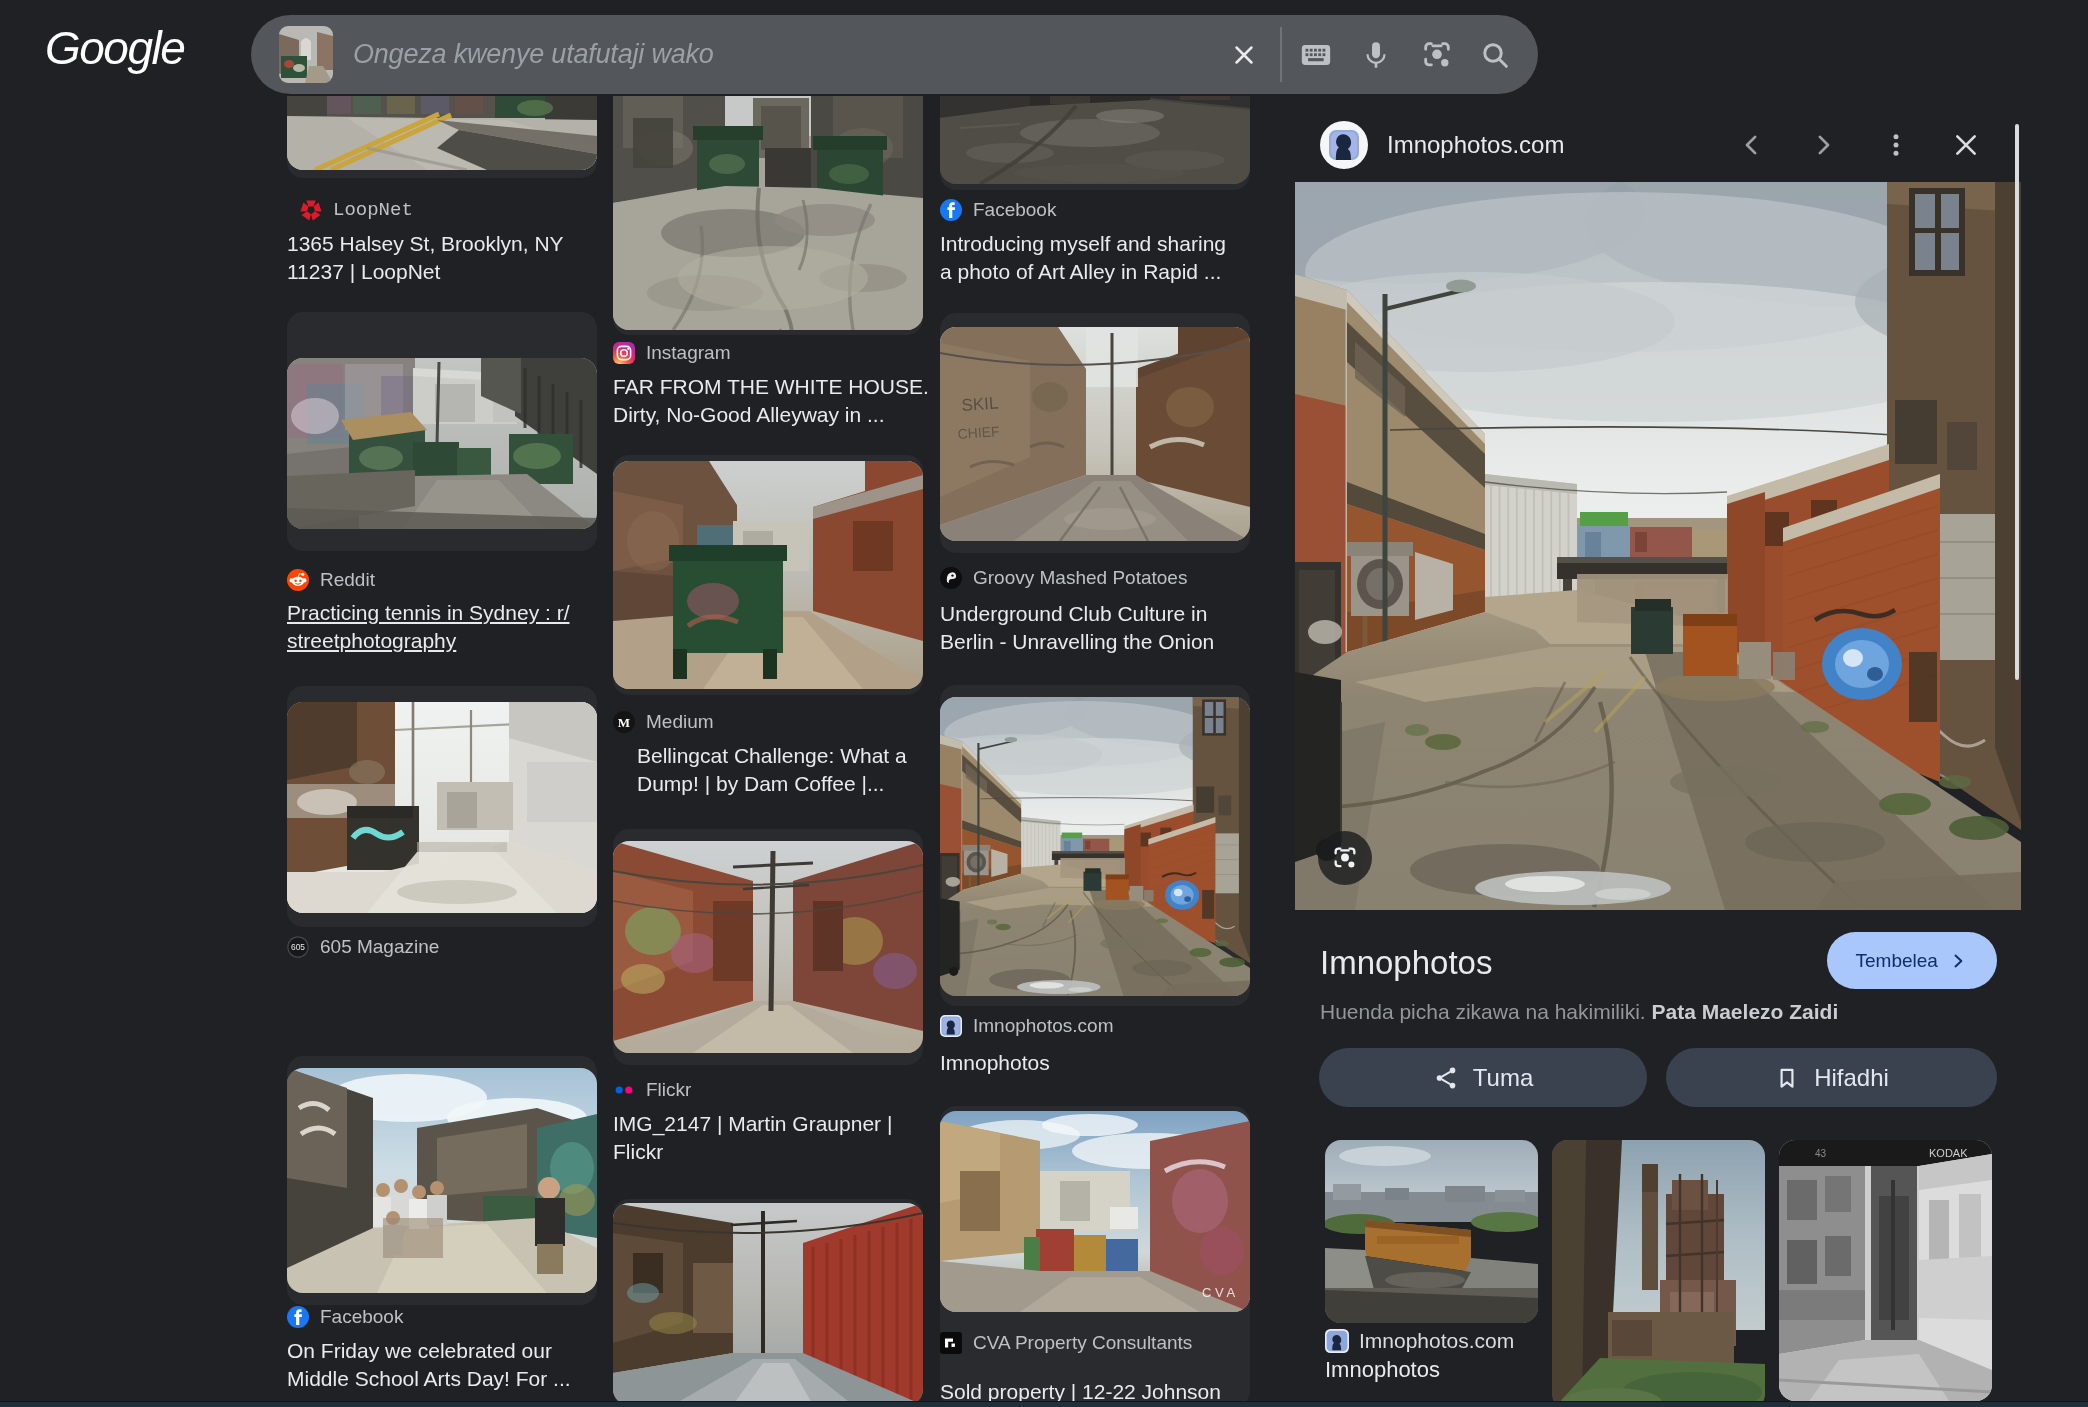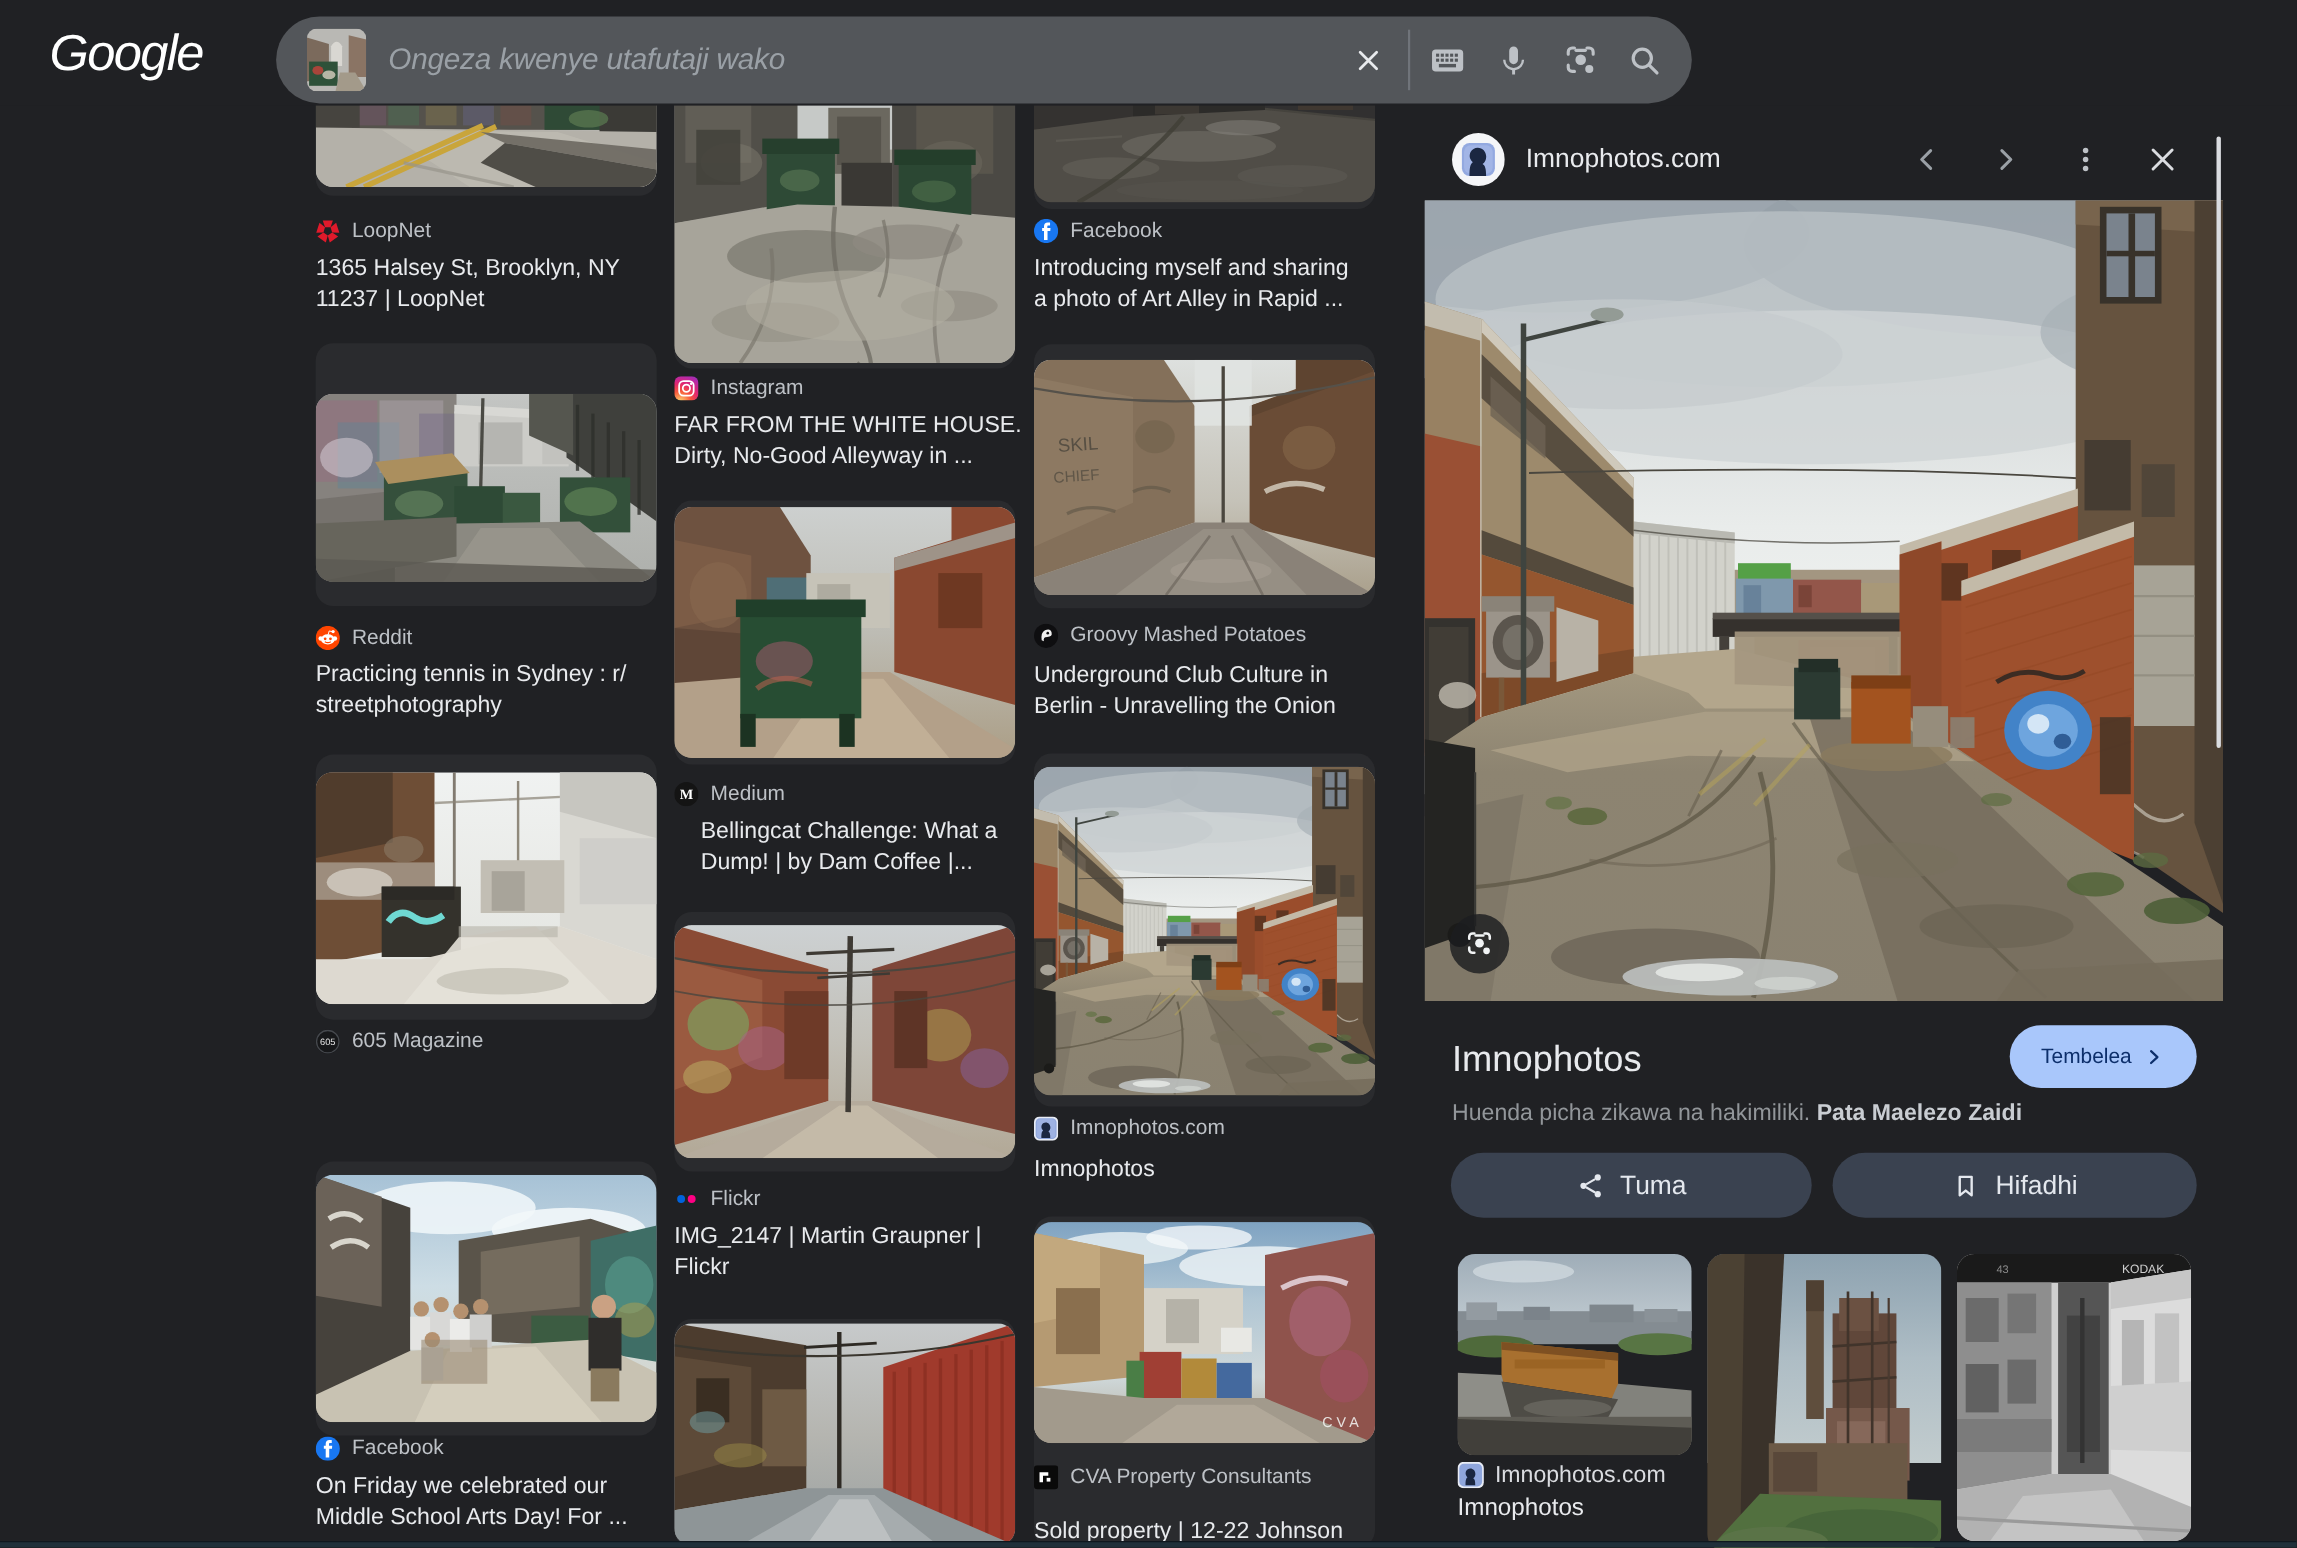--- a/index.html
+++ b/index.html
@@ -40,21 +40,21 @@
         <polygon points="0.0,168.0 310.0,172.0 310.0,222.0 0.0,222.0" fill="#b4b1a9"></polygon>
         <polygon points="60.0,170.0 220.0,172.0 310.0,200.0 310.0,222.0 140.0,222.0" fill="#bebbb2" opacity="0.80"></polygon>
         <path d="M152 166 L28 222" stroke="#c9a53b" stroke-width="5" fill="none"></path>
         <path d="M164 167 L44 222" stroke="#c9a53b" stroke-width="5" fill="none"></path>
         <polygon points="150.0,172.0 310.0,188.0 310.0,206.0 172.0,182.0" fill="#6b6860" opacity="0.90"></polygon>
         <polygon points="172.0,182.0 310.0,206.0 310.0,222.0 200.0,222.0 150.0,200.0" fill="#45433e" opacity="0.92"></polygon>
         <line x1="80.0" y1="200.0" x2="180.0" y2="222.0" stroke="#98958c" stroke-width="3.0" opacity="0.70"></line>
         <ellipse cx="248.0" cy="160.0" rx="18.0" ry="8.0" fill="#57744f" opacity="0.80"></ellipse>
       </svg>
     </div>
-<div class="srcrow" style="left:287px;top:199.0px;height:22px;">
+<div class="srcrow" style="left:300px;top:199.0px;height:22px;font-family:Liberation Mono, monospace;">
       <svg class="fav" viewBox="0 0 22 22">
         <polygon fill="#e01a2b" points="8.5,7.6 6.4,1.5 15.6,1.5 13.5,7.6"></polygon>
         <polygon fill="#e01a2b" points="13.5,7.6 18.6,3.6 21.5,12.5 15.0,12.3"></polygon>
         <polygon fill="#e01a2b" points="15.0,12.3 20.4,16.0 12.8,21.4 11.0,15.2"></polygon>
         <polygon fill="#e01a2b" points="11.0,15.2 9.2,21.4 1.6,16.0 7.0,12.3"></polygon>
         <polygon fill="#e01a2b" points="7.0,12.3 0.5,12.5 3.4,3.6 8.5,7.6"></polygon>
       </svg>
       <span class="sname">LoopNet</span>
     </div>
 <div class="cap" style="left:287px;top:229.8px;">1365 Halsey St, Brooklyn, NY<br>11237 | LoopNet</div>
@@ -108,21 +108,21 @@
         <path d="M11.2 8.2 12.3 4.6 15.5 5.4" stroke="#fff" stroke-width="0.9" fill="none"></path>
         <ellipse cx="11" cy="12.3" rx="6.2" ry="4.6" fill="#fff"></ellipse>
         <circle cx="4.6" cy="11.4" r="2.1" fill="#fff"></circle>
         <circle cx="17.4" cy="11.4" r="2.1" fill="#fff"></circle>
         <circle cx="8.6" cy="11.7" r="1.25" fill="#ff4500"></circle>
         <circle cx="13.4" cy="11.7" r="1.25" fill="#ff4500"></circle>
         <path d="M8.3 14.4 Q11 16.1 13.7 14.4" stroke="#ff4500" stroke-width="1" fill="none"></path>
       </svg>
       <span class="sname">Reddit</span>
     </div>
-<div class="cap" style="left:287px;top:598.8px;">Practicing tennis in Sydney : r/<br>streetphotography</div>
+<div class="cap" style="left:287px;top:598.8px;text-decoration:underline;">Practicing tennis in Sydney : r/<br>streetphotography</div>
 <div class="tile" style="left:287px;top:686px;width:310px;height:241px;border-radius:16px;"></div>
 <div class="img" style="left:287px;top:702px;border-radius:16px;">
       <svg width="310" height="211" viewBox="0 0 310 211" preserveAspectRatio="none">
         <defs>
           <linearGradient id="g13" x1="0" y1="0" x2="0" y2="1">
             <stop offset="0" stop-color="#f0f2f1"></stop>
             <stop offset="1" stop-color="#e2e3de"></stop>
           </linearGradient>
         </defs>
         <rect x="0.0" y="0.0" width="310.0" height="211.0" fill="url(#g13)"></rect>

